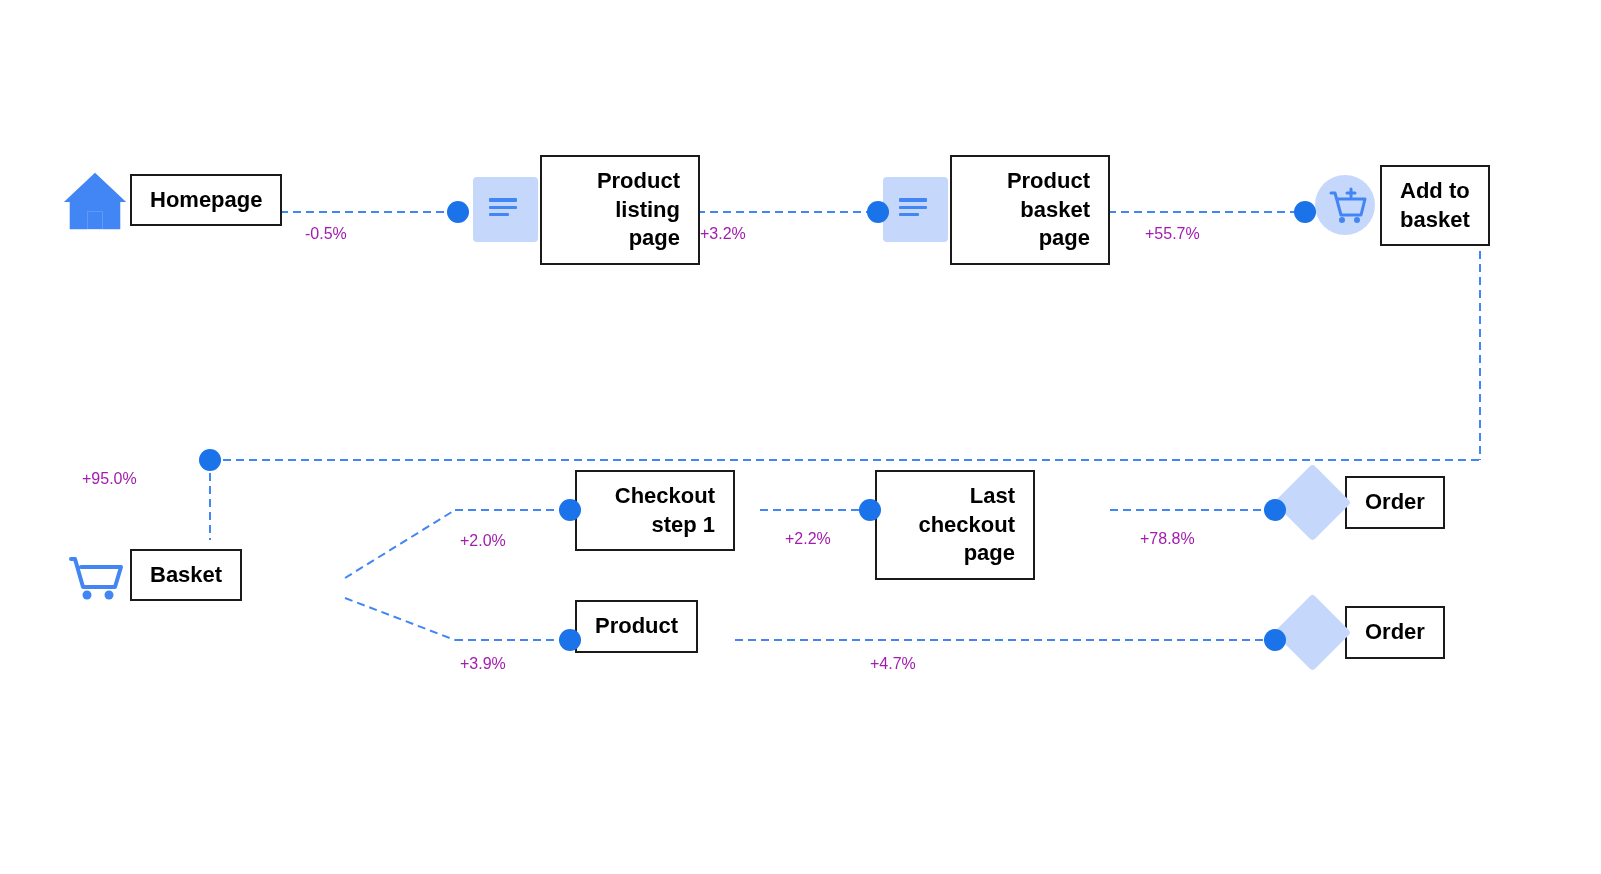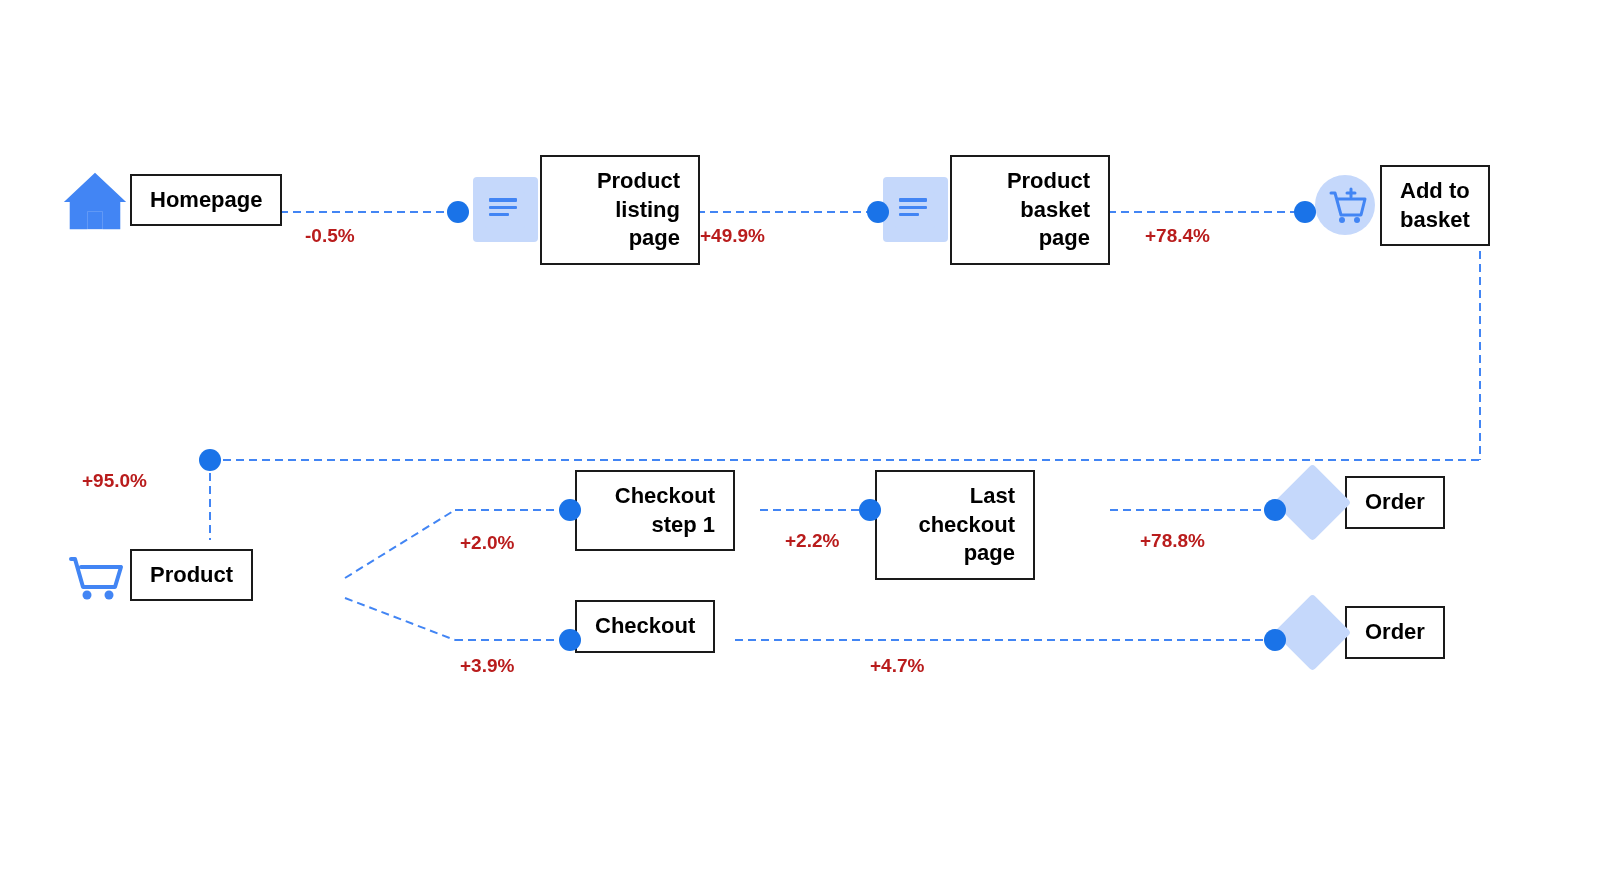--- a/index.html
+++ b/index.html
@@ -41,23 +41,23 @@
       min-width: 80px;
       line-height: 1.3;
     }
     .node-label.multiline {
       white-space: normal;
       max-width: 160px;
       text-align: right;
     }
     .edge-label {
       position: absolute;
-      font-size: 19px;
-      font-weight: 700;
-      color: #b91c1c;
+      font-size: 16px;
+      font-weight: 400;
+      color: #a21caf;
     }
     .dot {
       position: absolute;
       width: 22px;
       height: 22px;
       background: #1a73e8;
       border-radius: 50%;
       z-index: 10;
     }
     svg.lines {
@@ -154,39 +154,39 @@
           <rect x="2" y="4" width="40" height="36" rx="2" fill="#c5d8fb"></rect>
           <rect x="6" y="10" width="28" height="4" rx="1" fill="#4285f4"></rect>
           <rect x="6" y="18" width="28" height="3" rx="1" fill="#4285f4"></rect>
           <rect x="6" y="25" width="20" height="3" rx="1" fill="#4285f4"></rect>
         </svg>
       </div>
     </div>
     <div class="node-label multiline">Product listing page</div>
   </div>
 
-  <div class="edge-label" style="left:700px; top:225px;">+49.9%</div>
+  <div class="edge-label" style="left:700px; top:225px;">+3.2%</div>
 
   <div class="dot" style="left:867px; top:201px;"></div>
 
   <div class="node" style="left:880px; top:155px;">
     <div class="node-icon">
       <div class="list-icon-bg">
         <svg width="44" height="44" viewBox="0 0 44 44">
           <rect x="2" y="4" width="40" height="36" rx="2" fill="#c5d8fb"></rect>
           <rect x="6" y="10" width="28" height="4" rx="1" fill="#4285f4"></rect>
           <rect x="6" y="18" width="28" height="3" rx="1" fill="#4285f4"></rect>
           <rect x="6" y="25" width="20" height="3" rx="1" fill="#4285f4"></rect>
         </svg>
       </div>
     </div>
     <div class="node-label multiline">Product basket page</div>
   </div>
 
-  <div class="edge-label" style="left:1145px; top:225px;">+78.4%</div>
+  <div class="edge-label" style="left:1145px; top:225px;">+55.7%</div>
 
   <div class="dot" style="left:1294px; top:201px;"></div>
 
   <div class="node" style="left:1310px; top:165px;">
     <div class="node-icon cart-icon">
       <svg width="65" height="65" viewBox="0 0 65 65">
         <circle cx="32" cy="32" r="30" fill="#c5d8fb"></circle>
         <path d="M18 20 L22 20 L28 42 L48 42 L52 26 L24 26" stroke="#4285f4" stroke-width="3" fill="none" stroke-linecap="round" stroke-linejoin="round"></path>
         <circle cx="29" cy="47" r="3" fill="#4285f4"></circle>
         <circle cx="44" cy="47" r="3" fill="#4285f4"></circle>
@@ -202,21 +202,21 @@
   <div class="dot" style="left:199px; top:449px;"></div>
 
   <div class="node" style="left:60px; top:540px;">
     <div class="node-icon cart-icon">
       <svg width="68" height="68" viewBox="0 0 68 68">
         <path d="M10 18 L14 18 L22 46 L54 46 L60 26 L20 26" stroke="#4285f4" stroke-width="4" fill="none" stroke-linecap="round" stroke-linejoin="round"></path>
         <circle cx="26" cy="54" r="4.5" fill="#4285f4"></circle>
         <circle cx="48" cy="54" r="4.5" fill="#4285f4"></circle>
       </svg>
     </div>
-    <div class="node-label">Product</div>
+    <div class="node-label">Basket</div>
   </div>
 
   <div class="edge-label" style="left:460px; top:532px;">+2.0%</div>
 
   <div class="dot" style="left:559px; top:499px;"></div>
 
   <div class="node" style="left:575px; top:470px;">
     <div class="node-label multiline">Checkout step 1</div>
   </div>
 
@@ -237,21 +237,21 @@
       <div class="diamond-icon"></div>
     </div>
     <div class="node-label">Order</div>
   </div>
 
   <div class="edge-label" style="left:460px; top:655px;">+3.9%</div>
 
   <div class="dot" style="left:559px; top:629px;"></div>
 
   <div class="node" style="left:575px; top:600px;">
-    <div class="node-label">Checkout</div>
+    <div class="node-label">Product</div>
   </div>
 
   <div class="edge-label" style="left:870px; top:655px;">+4.7%</div>
 
   <div class="dot" style="left:1264px; top:629px;"></div>
 
   <div class="node" style="left:1280px; top:600px;">
     <div class="diamond-wrapper">
       <div class="diamond-icon"></div>
     </div>

